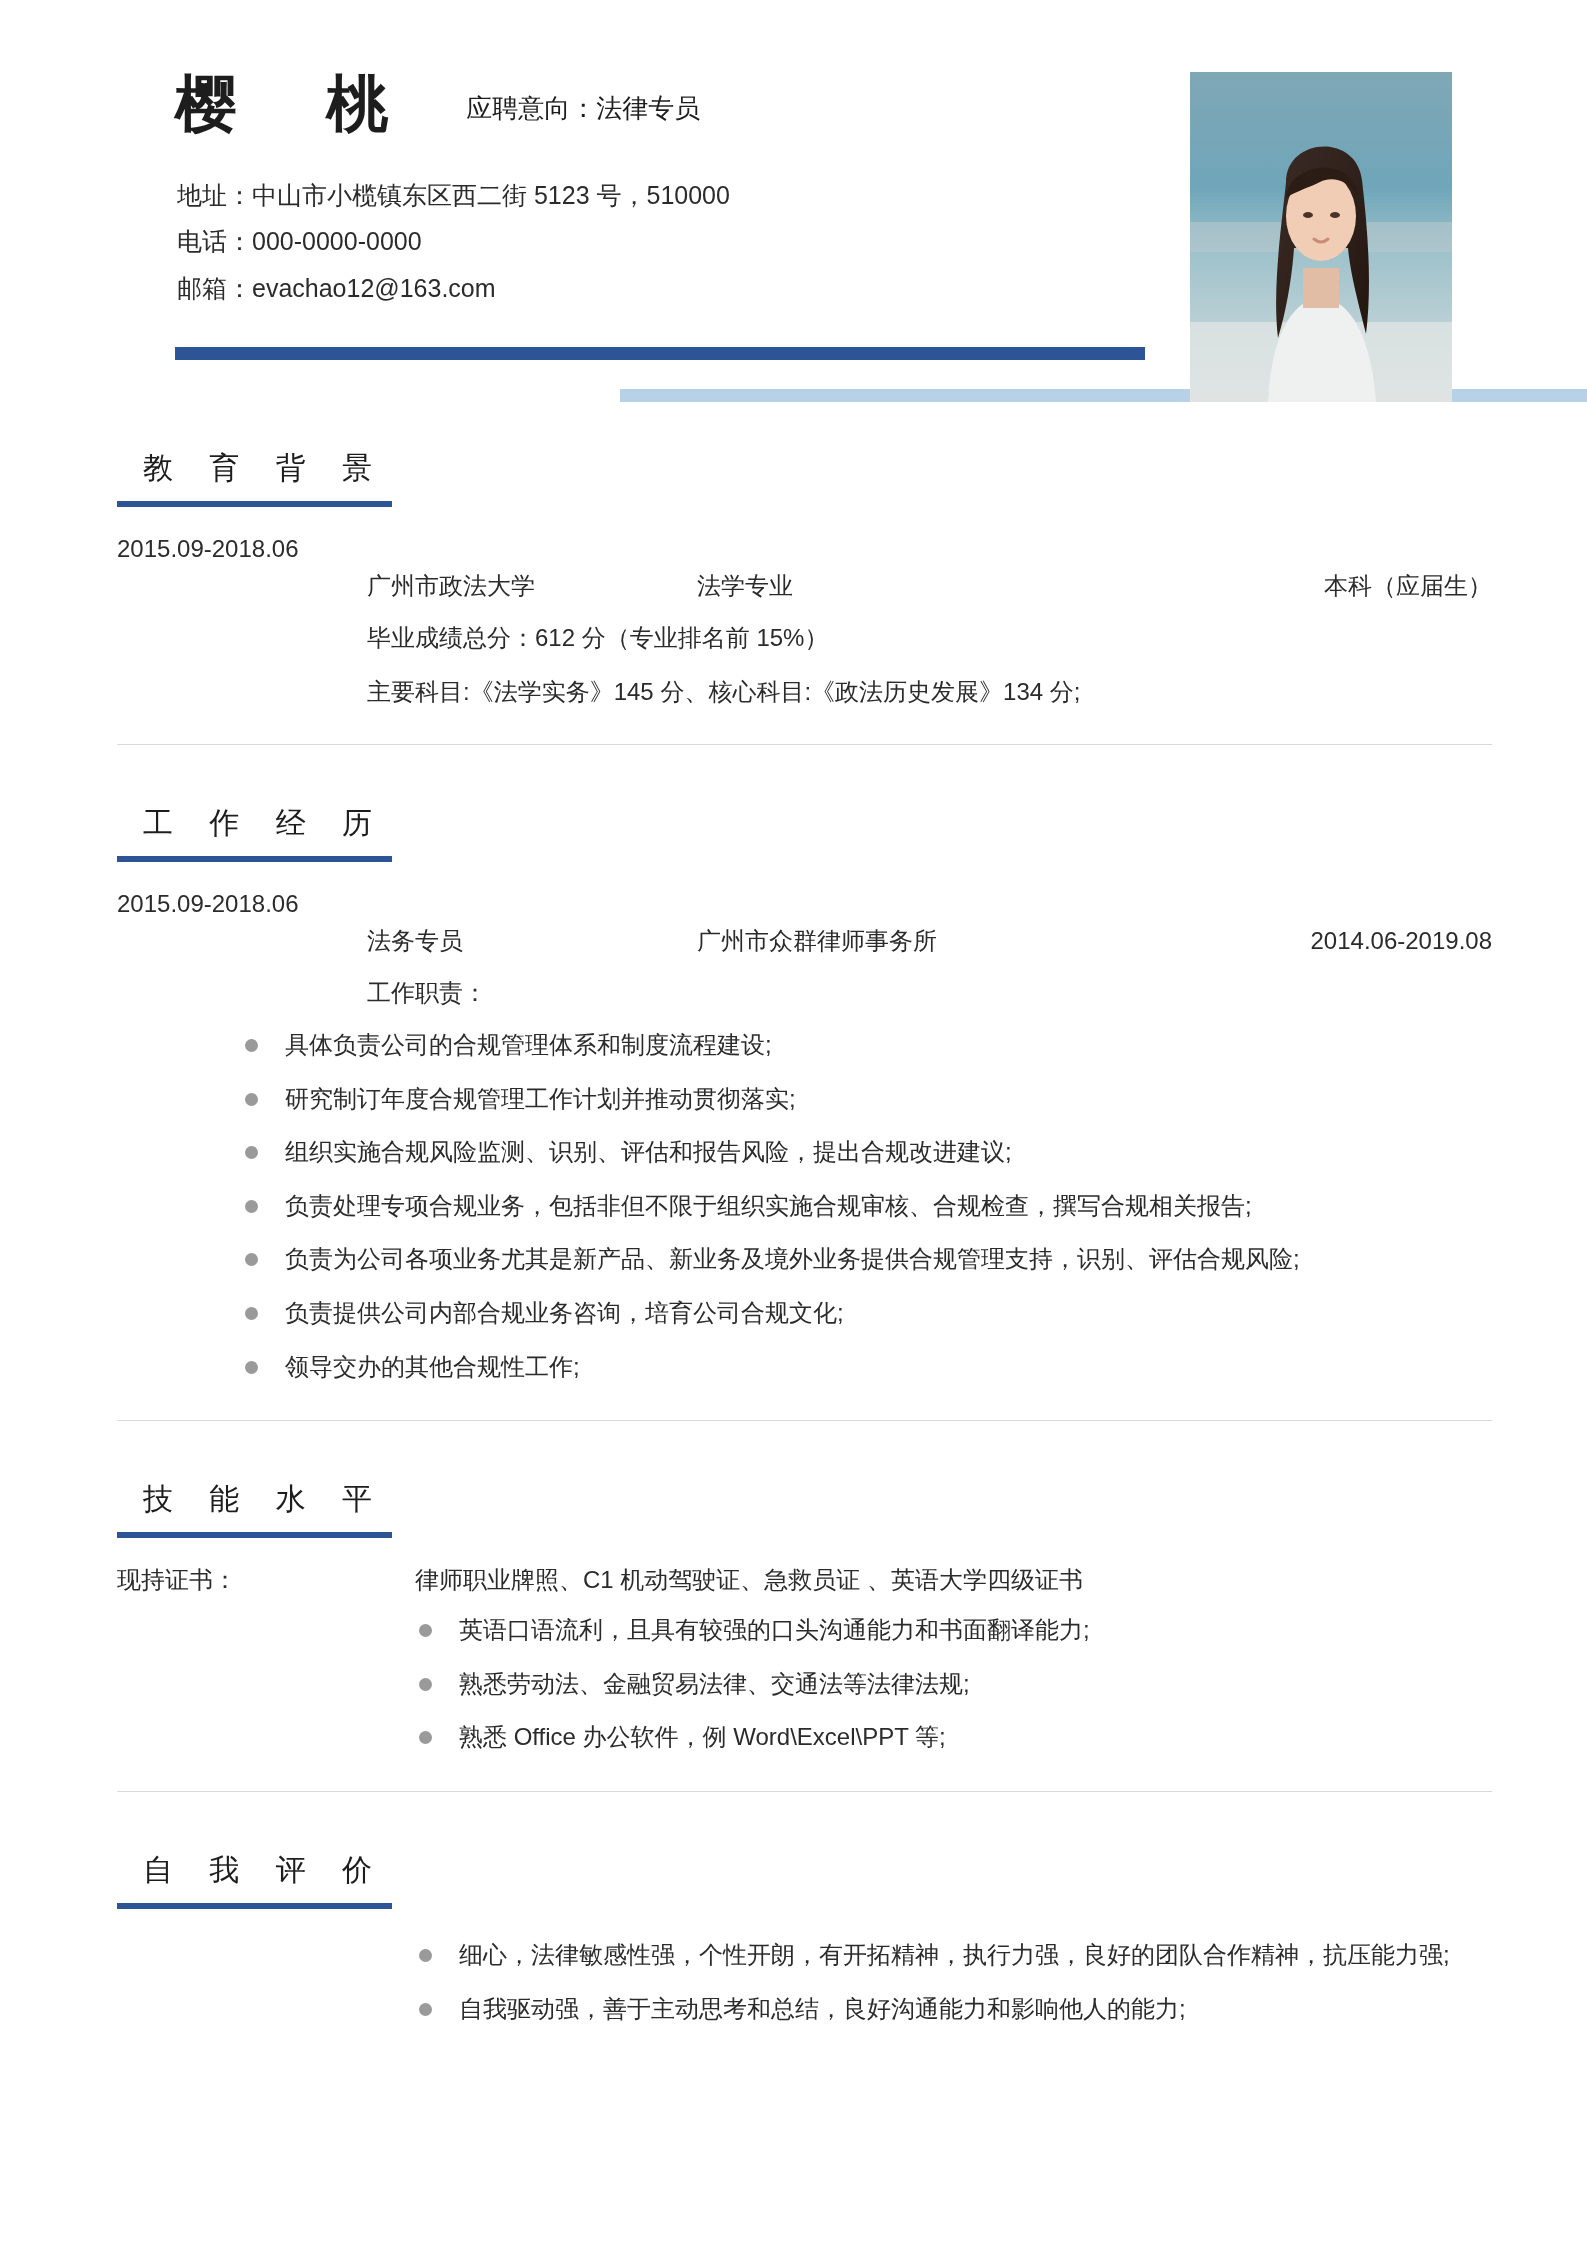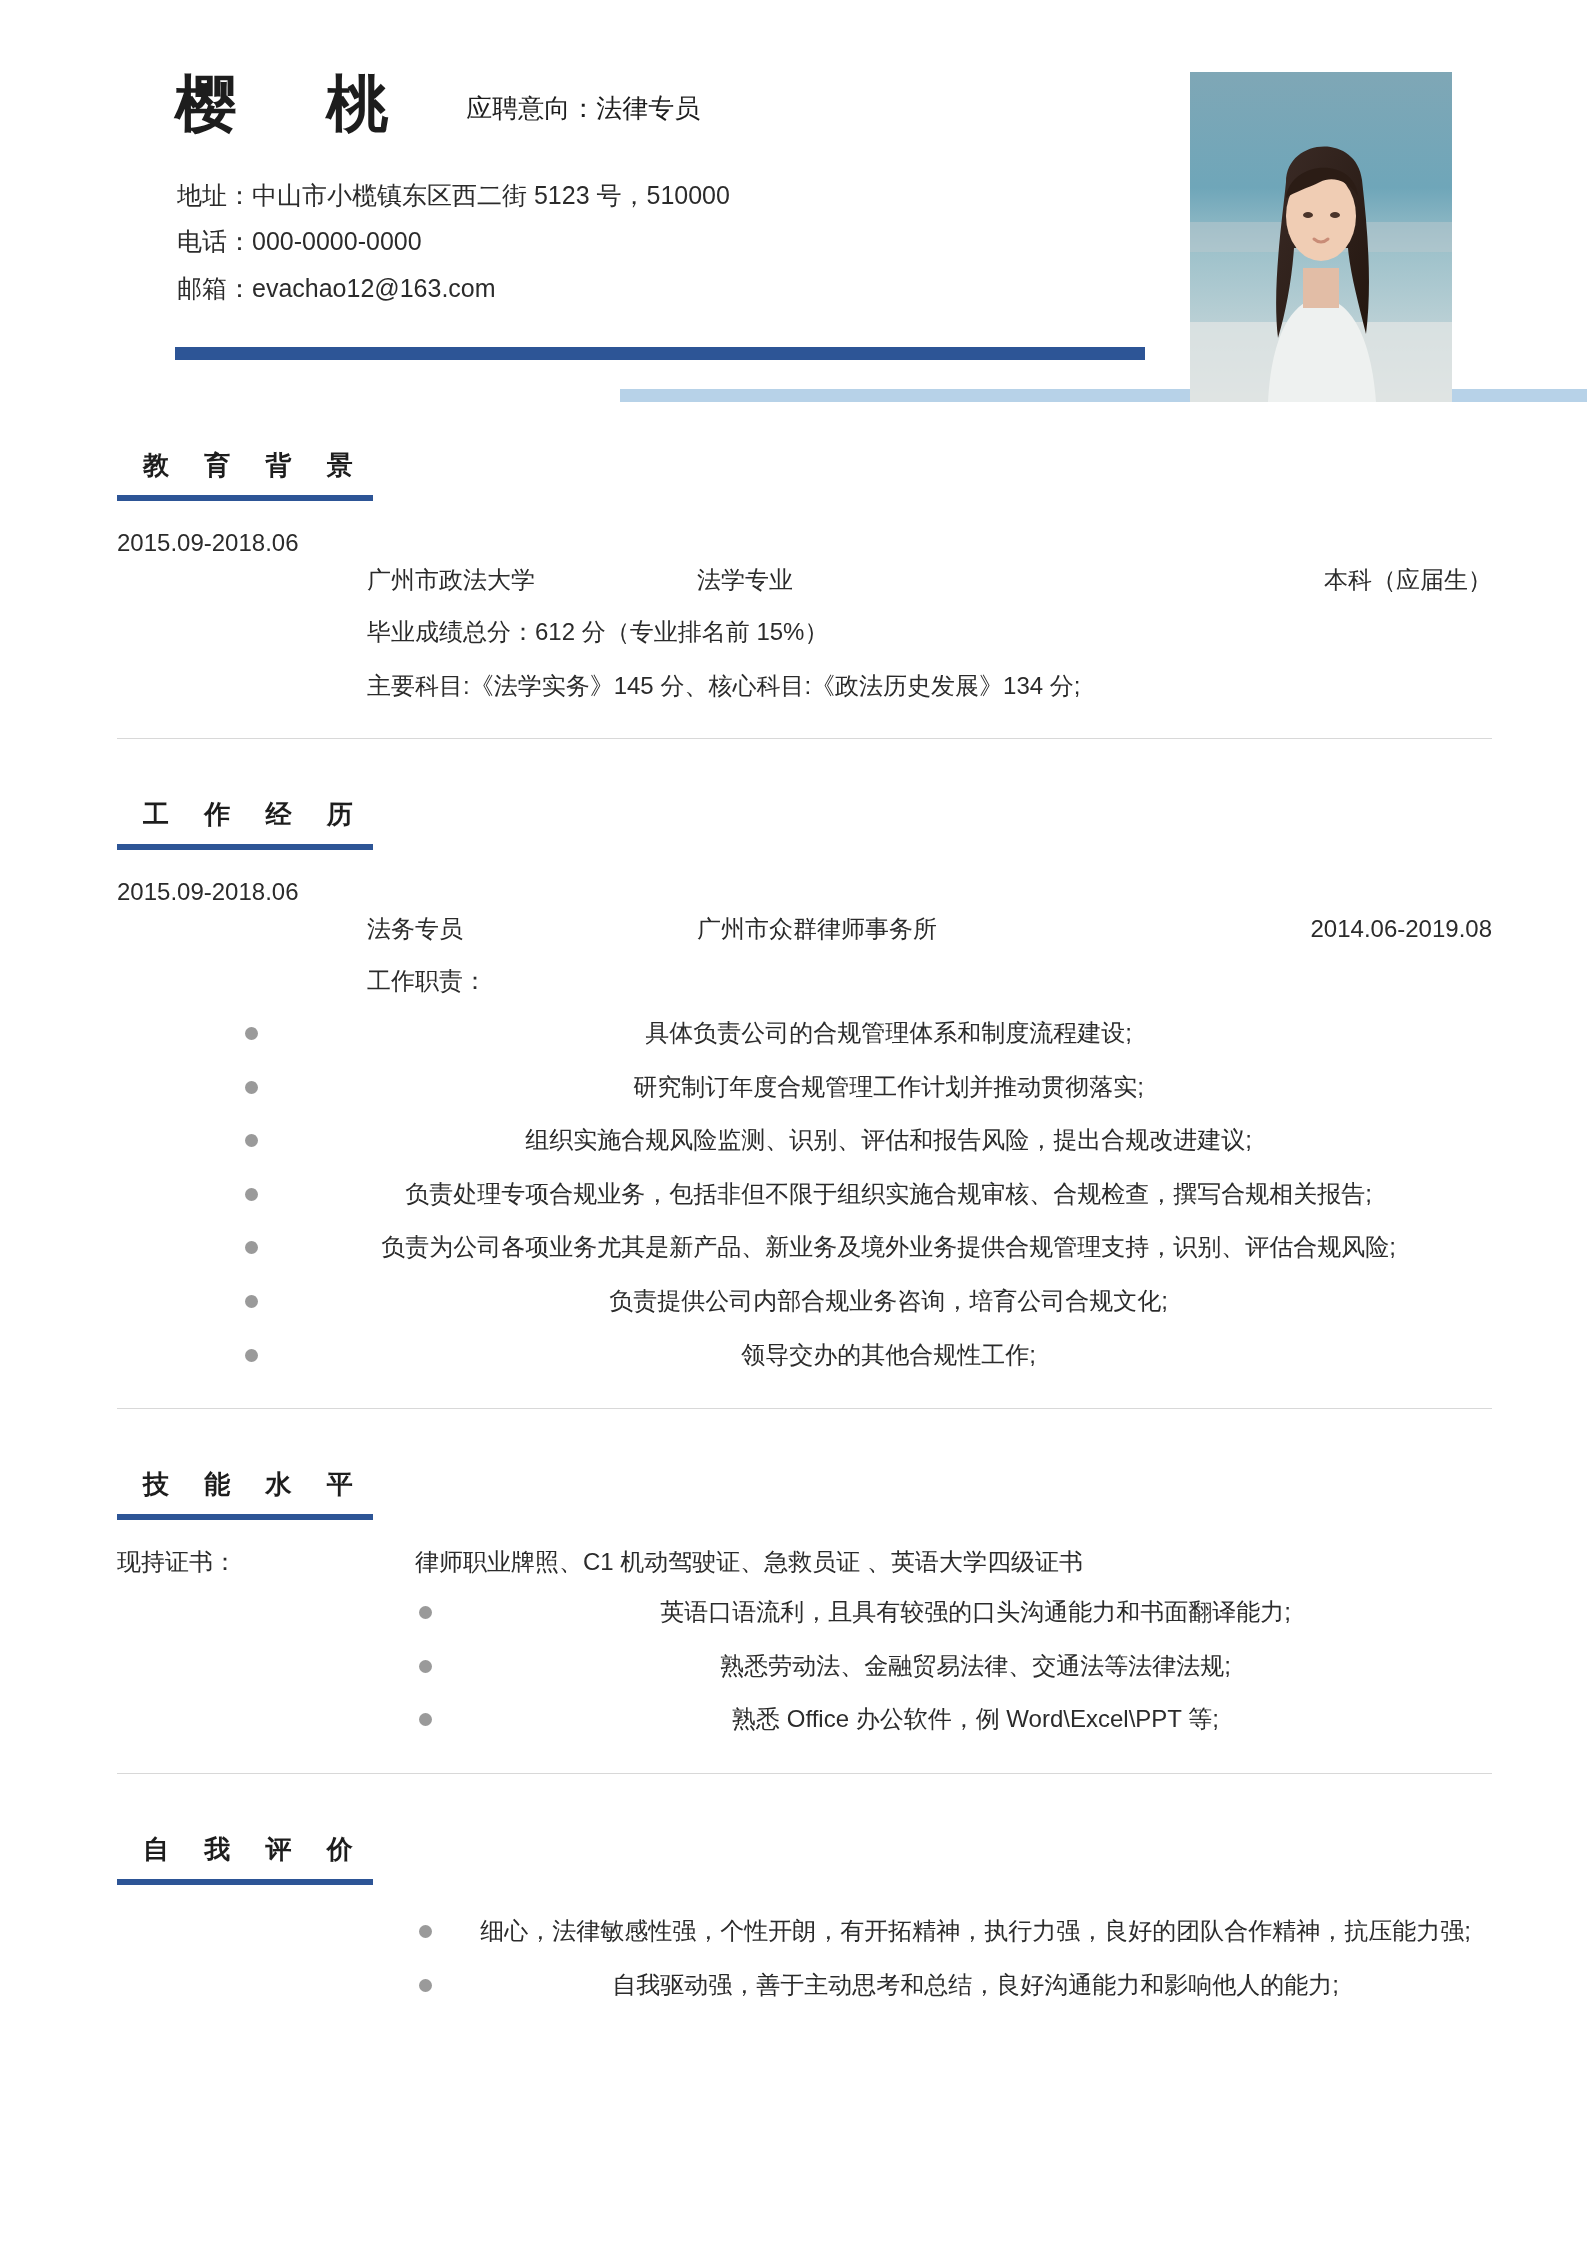--- a/index.html
+++ b/index.html
@@ -99,22 +99,22 @@
   .section {
     margin-top: 58px;
   }
   .section-head {
     display: inline-block;
     padding: 0 6px 12px 26px;
     border-bottom: 6px solid #2d5596;
     margin-left: 22px;
   }
   .section-title {
-    font-size: 26px;
-    font-weight: bold;
+    font-size: 30px;
+    font-weight: normal;
     letter-spacing: 14px;
     color: #1d1d1d;
     white-space: pre;
   }
   .section-body {
     margin-top: 26px;
     padding-left: 22px;
   }
   .divider {
     border: 0;
@@ -169,21 +169,20 @@
   ul.bullets.indent-self {
     padding-left: 42px;
   }
   ul.bullets li {
     position: relative;
     font-size: 24px;
     line-height: 1.65;
     color: #2b2b2b;
     margin-bottom: 14px;
     padding-left: 50px;
-    text-align: center;
   }
   ul.bullets li::before {
     content: "";
     position: absolute;
     left: 10px;
     top: 14px;
     width: 13px;
     height: 13px;
     border-radius: 50%;
     background: #9a9a9a;

